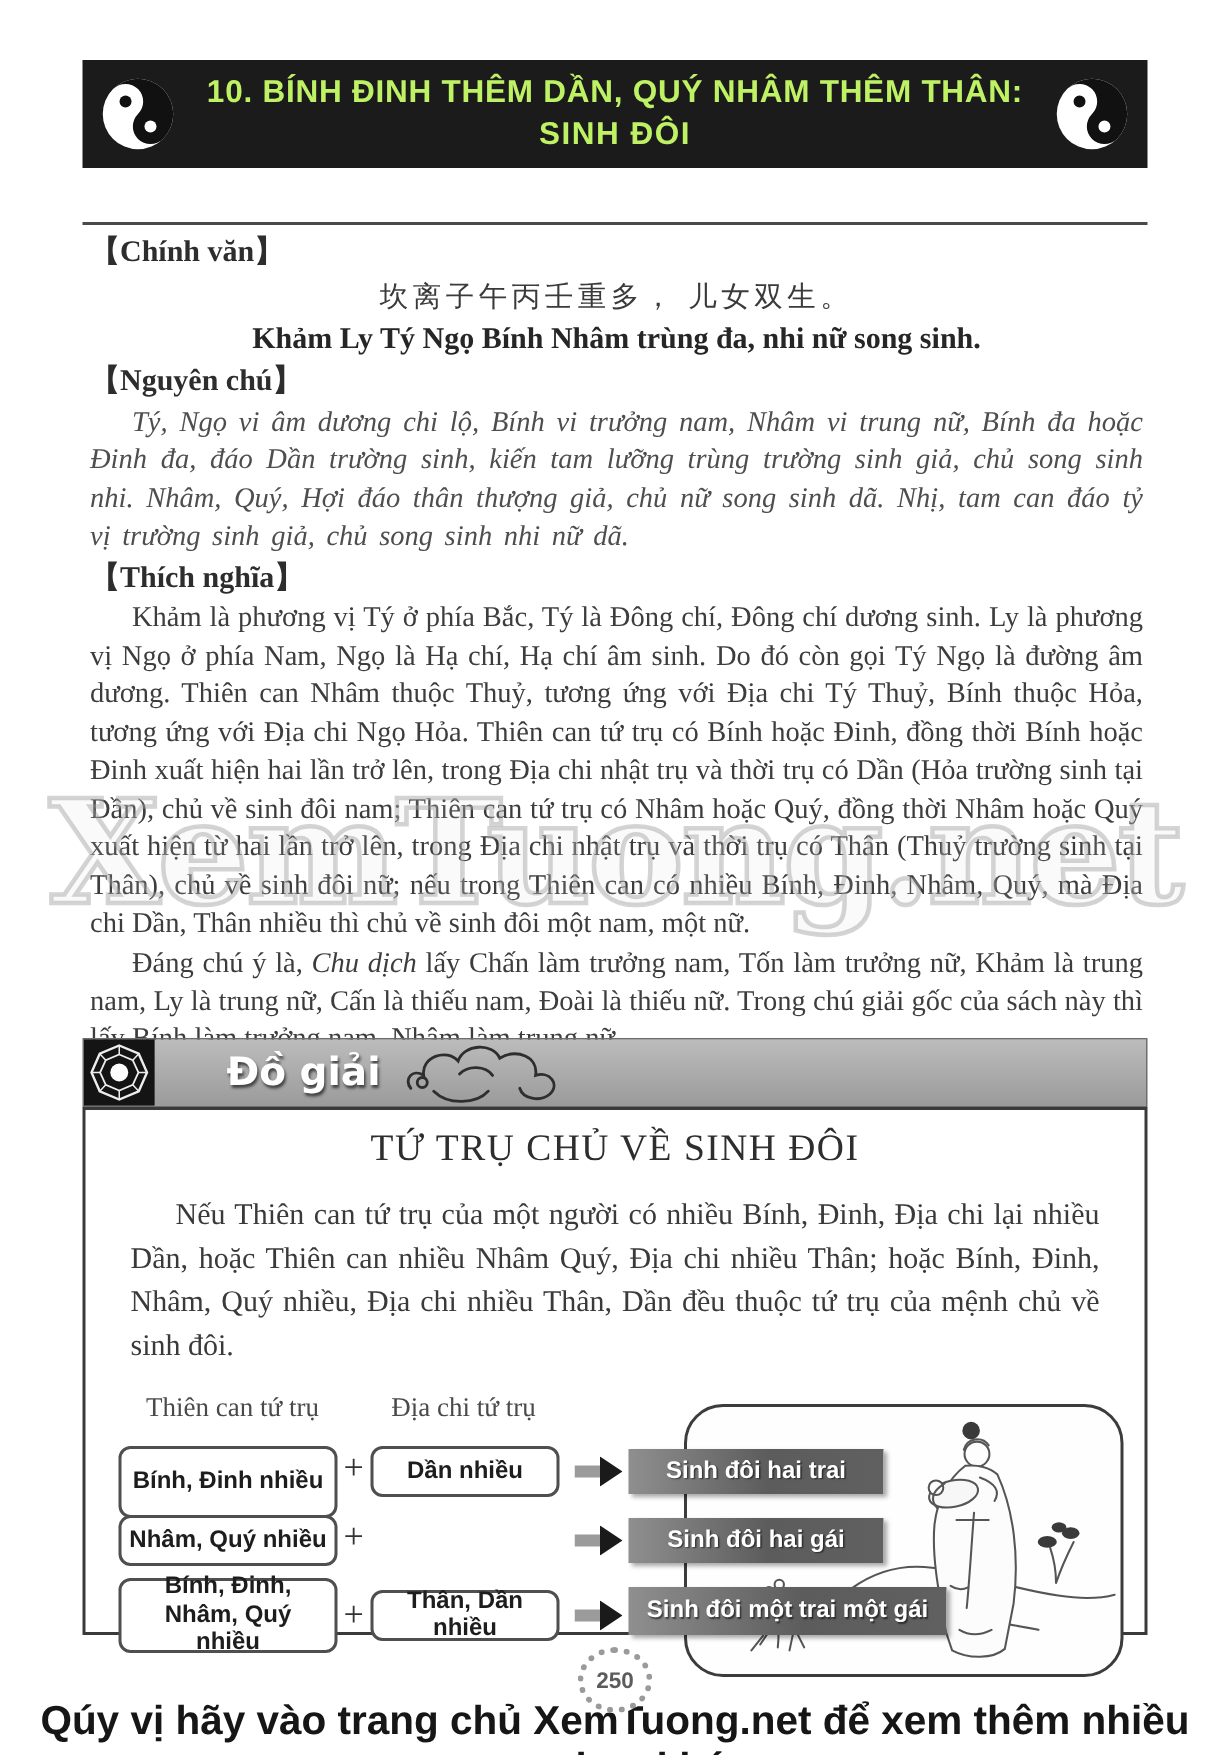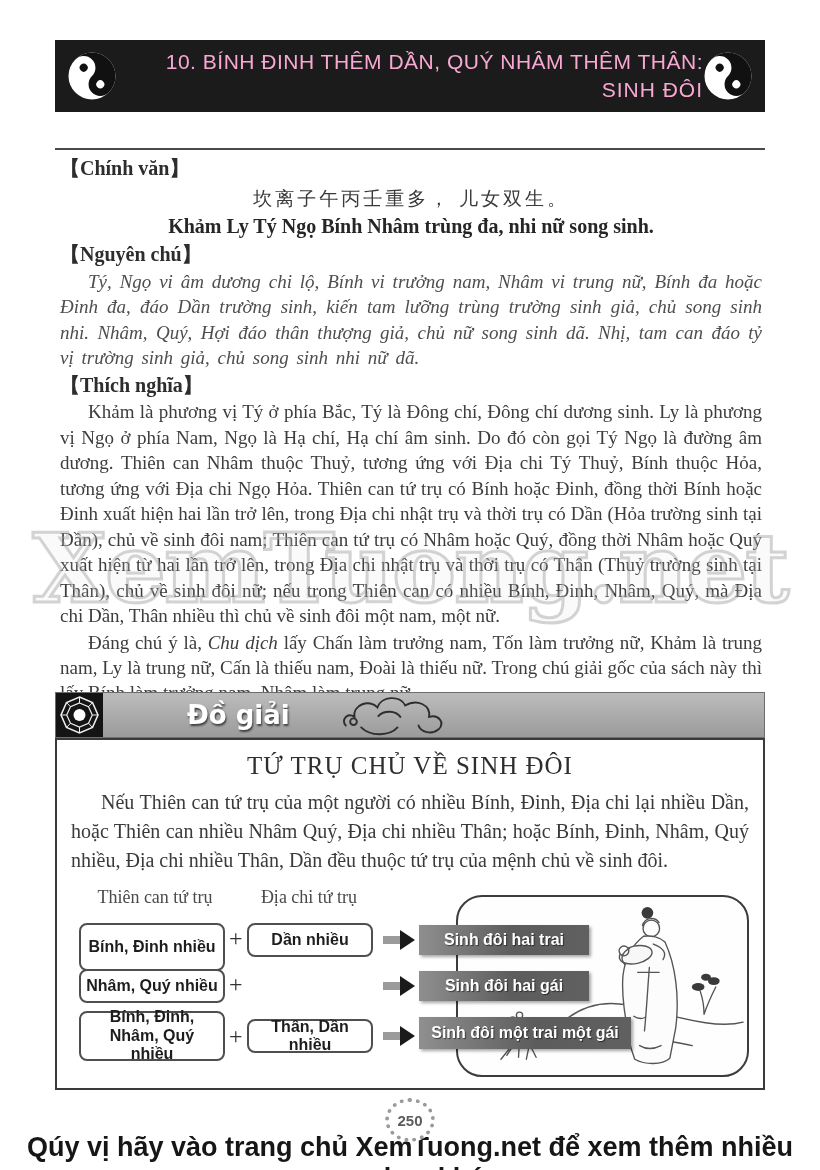--- a/index.html
+++ b/index.html
@@ -3,21 +3,21 @@
 <meta charset="utf-8">
 <style>
   html,body{margin:0;padding:0;background:#fff;}
   .page{position:relative;width:820px;height:1170px;background:#fff;overflow:hidden;
         font-family:"Liberation Serif",serif;color:#3d3d3d;}
 
   
   .header-bar{position:absolute;left:55px;top:40px;width:710px;height:72px;background:#1b1b1b;
               display:flex;align-items:center;justify-content:space-between;padding:0 12px;box-sizing:border-box;}
   .yinyang{width:50px;height:50px;flex:0 0 auto;}
-  .titles{flex:1;text-align:right;color:#f9a8d4;font-family:"Liberation Sans",sans-serif;font-weight:normal;}
+  .titles{flex:1;text-align:center;color:#bef264;font-family:"Liberation Sans",sans-serif;font-weight:bold;}
   .title-l1{font-size:21px;letter-spacing:.5px;}
   .title-l2{font-size:21px;letter-spacing:1px;margin-top:4px;}
 
   .subtitle{position:absolute;left:40px;top:118px;width:740px;text-align:center;
             font-style:italic;font-size:20px;color:#1f1f1f;font-family:"Liberation Serif",serif;}
   .rule{position:absolute;left:55px;top:148px;width:710px;border-top:2px solid #4a4a4a;}
 
   
   .content{position:absolute;left:60px;top:154px;width:702px;font-size:19px;line-height:1.34;}
   .sec-head{font-weight:bold;font-size:20px;color:#2d2d2d;margin:1px 0;}
@@ -29,30 +29,30 @@
 
   
   .watermark{position:absolute;left:50%;top:512px;transform:translateX(-50%);
              font-family:"DejaVu Serif",serif;font-weight:bold;font-size:96px;white-space:nowrap;
              color:rgba(215,215,215,.12);-webkit-text-stroke:3px rgba(160,160,160,.45);
              z-index:6;pointer-events:none;letter-spacing:-2px;}
 
   
   .diagram-bar{position:absolute;left:55px;top:692px;width:710px;height:46px;box-sizing:border-box;
                background:linear-gradient(#bcbcbc,#9b9b9b);border:1px solid #6d6d6d;
-               display:flex;align-items:center;gap:36px;}
+               display:flex;align-items:center;}
   .bagua{width:47px;height:44px;background:#141414;flex:0 0 auto;display:flex;align-items:center;justify-content:center;}
   .bar-label{margin-left:48px;font-family:"DejaVu Sans",sans-serif;font-weight:bold;font-size:26px;color:#fff;
              text-shadow:1px 2px 2px rgba(40,40,40,.8);}
   .flourish{margin-left:14px;margin-top:4px;}
 
   .diagram-box{position:absolute;left:55px;top:738px;width:710px;height:352px;box-sizing:border-box;
                border:2px solid #3a3a3a;background:#fff;padding:6px 14px;}
   .d-title{text-align:center;font-size:25px;color:#2e2e2e;letter-spacing:1px;margin:6px 0 8px;}
-  .d-intro{font-size:20px;line-height:1.45;text-align:justify;text-indent:30px;color:#3a3a3a;margin:0;}
+  .d-intro{font-size:20px;line-height:1.45;text-align:justify;text-indent:30px;color:#3a3a3a;margin:16px;}
 
   .flow-area{position:relative;height:200px;margin-top:12px;font-family:"Liberation Sans",sans-serif;}
   .col-hdr{position:absolute;top:0;font-family:"Liberation Serif",serif;font-size:18px;color:#4a4a4a;text-align:center;}
   .hdr1{left:10px;width:148px;}
   .hdr2{left:174px;width:128px;}
   .frame{position:absolute;left:385px;right:0;top:8px;height:178px;border:2px solid #3c3c3c;border-radius:26px;
          background:#fefefe;overflow:hidden;}
   .wbox{position:absolute;box-sizing:border-box;border:2px solid #4f4f4f;border-radius:8px;background:#fff;
         display:flex;align-items:center;justify-content:center;text-align:center;
         font-weight:bold;font-size:16px;color:#1d1d1d;line-height:1.15;z-index:3;}

